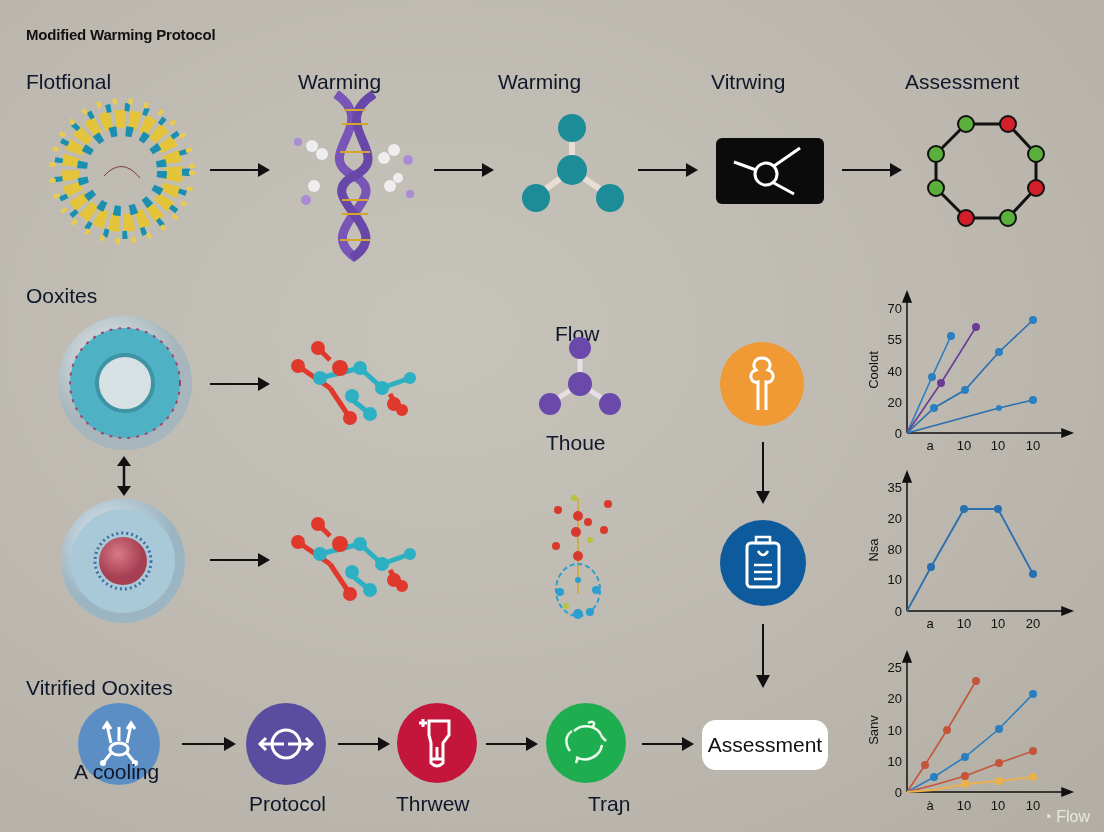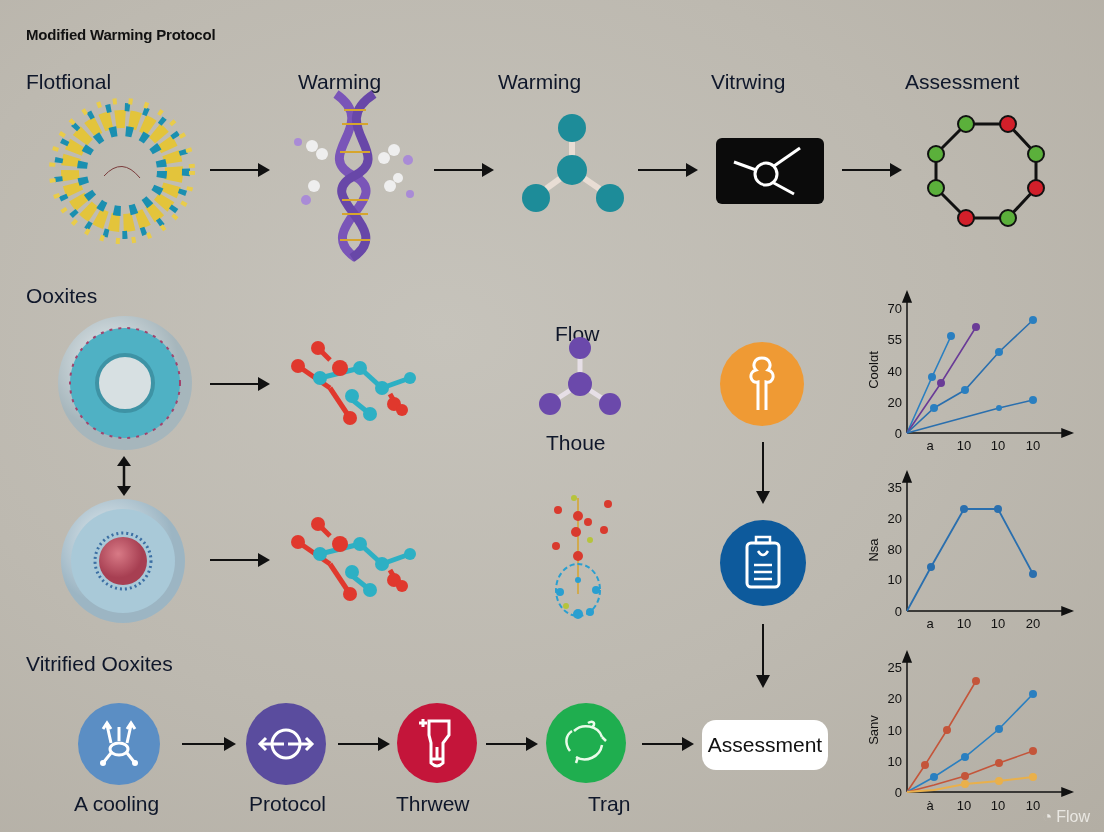--- a/index.html
+++ b/index.html
@@ -300,36 +300,36 @@
     <rect x="13" y="2" width="14" height="6" fill="none" stroke="#fff" stroke-width="2.5"></rect>
     <rect x="4" y="8" width="32" height="44" rx="4" fill="none" stroke="#fff" stroke-width="3"></rect>
     <path d="M15 16 Q20 24 25 16" stroke="#fff" stroke-width="2.5" fill="none"></path>
     <line x1="11" y1="30" x2="29" y2="30" stroke="#fff" stroke-width="2.5"></line>
     <line x1="11" y1="37" x2="29" y2="37" stroke="#fff" stroke-width="2.5"></line>
     <line x1="11" y1="44" x2="29" y2="44" stroke="#fff" stroke-width="2.5"></line>
   </svg>
 </div>
 <div class="abs arrow-v" style="left:762px;top:624px;height:62px;"></div>
 
-<div class="abs label" style="left:26px;top:652px;">Vitrified Ooxites</div>
+<div class="abs label" style="left:26px;top:676px;">Vitrified Ooxites</div>
 
 <div class="abs circle-icon" style="left:78px;top:703px;width:82px;height:82px;background:#5b8ec4;">
   <svg width="44" height="50" viewBox="0 0 44 50">
     <g stroke="#fff" stroke-width="3" fill="none">
       <path d="M10 6 L14 24 M34 6 L30 24"></path>
         <path d="M6 10 L10 4 L14 10 M30 10 L34 4 L38 10"></path>
       <ellipse cx="22" cy="30" rx="9" ry="6"></ellipse>
         <line x1="22" y1="8" x2="22" y2="22"></line>
       <path d="M14 34 L6 44 M30 34 L38 44"></path>
     </g>
     <circle cx="6" cy="44" r="3" fill="#fff"></circle>
       <circle cx="38" cy="44" r="3" fill="#fff"></circle>
   </svg>
 </div>
-<div class="abs label" style="left:74px;top:792px;">A cooling</div>
+<div class="abs label" style="left:74px;top:760px;">A cooling</div>
 <div class="abs arrow-h" style="left:182px;top:743px;width:52px;"></div>
 
 <div class="abs circle-icon" style="left:246px;top:703px;width:80px;height:82px;background:#5a4c9e;">
   <svg width="64" height="40" viewBox="0 0 64 40">
     <g stroke="#fff" stroke-width="3" fill="none">
       <circle cx="32" cy="20" r="14"></circle>
       <line x1="6" y1="20" x2="30" y2="20"></line>
         <path d="M12 14 L6 20 L12 26"></path>
       <line x1="34" y1="20" x2="58" y2="20"></line>
         <path d="M52 14 L58 20 L52 26"></path>

